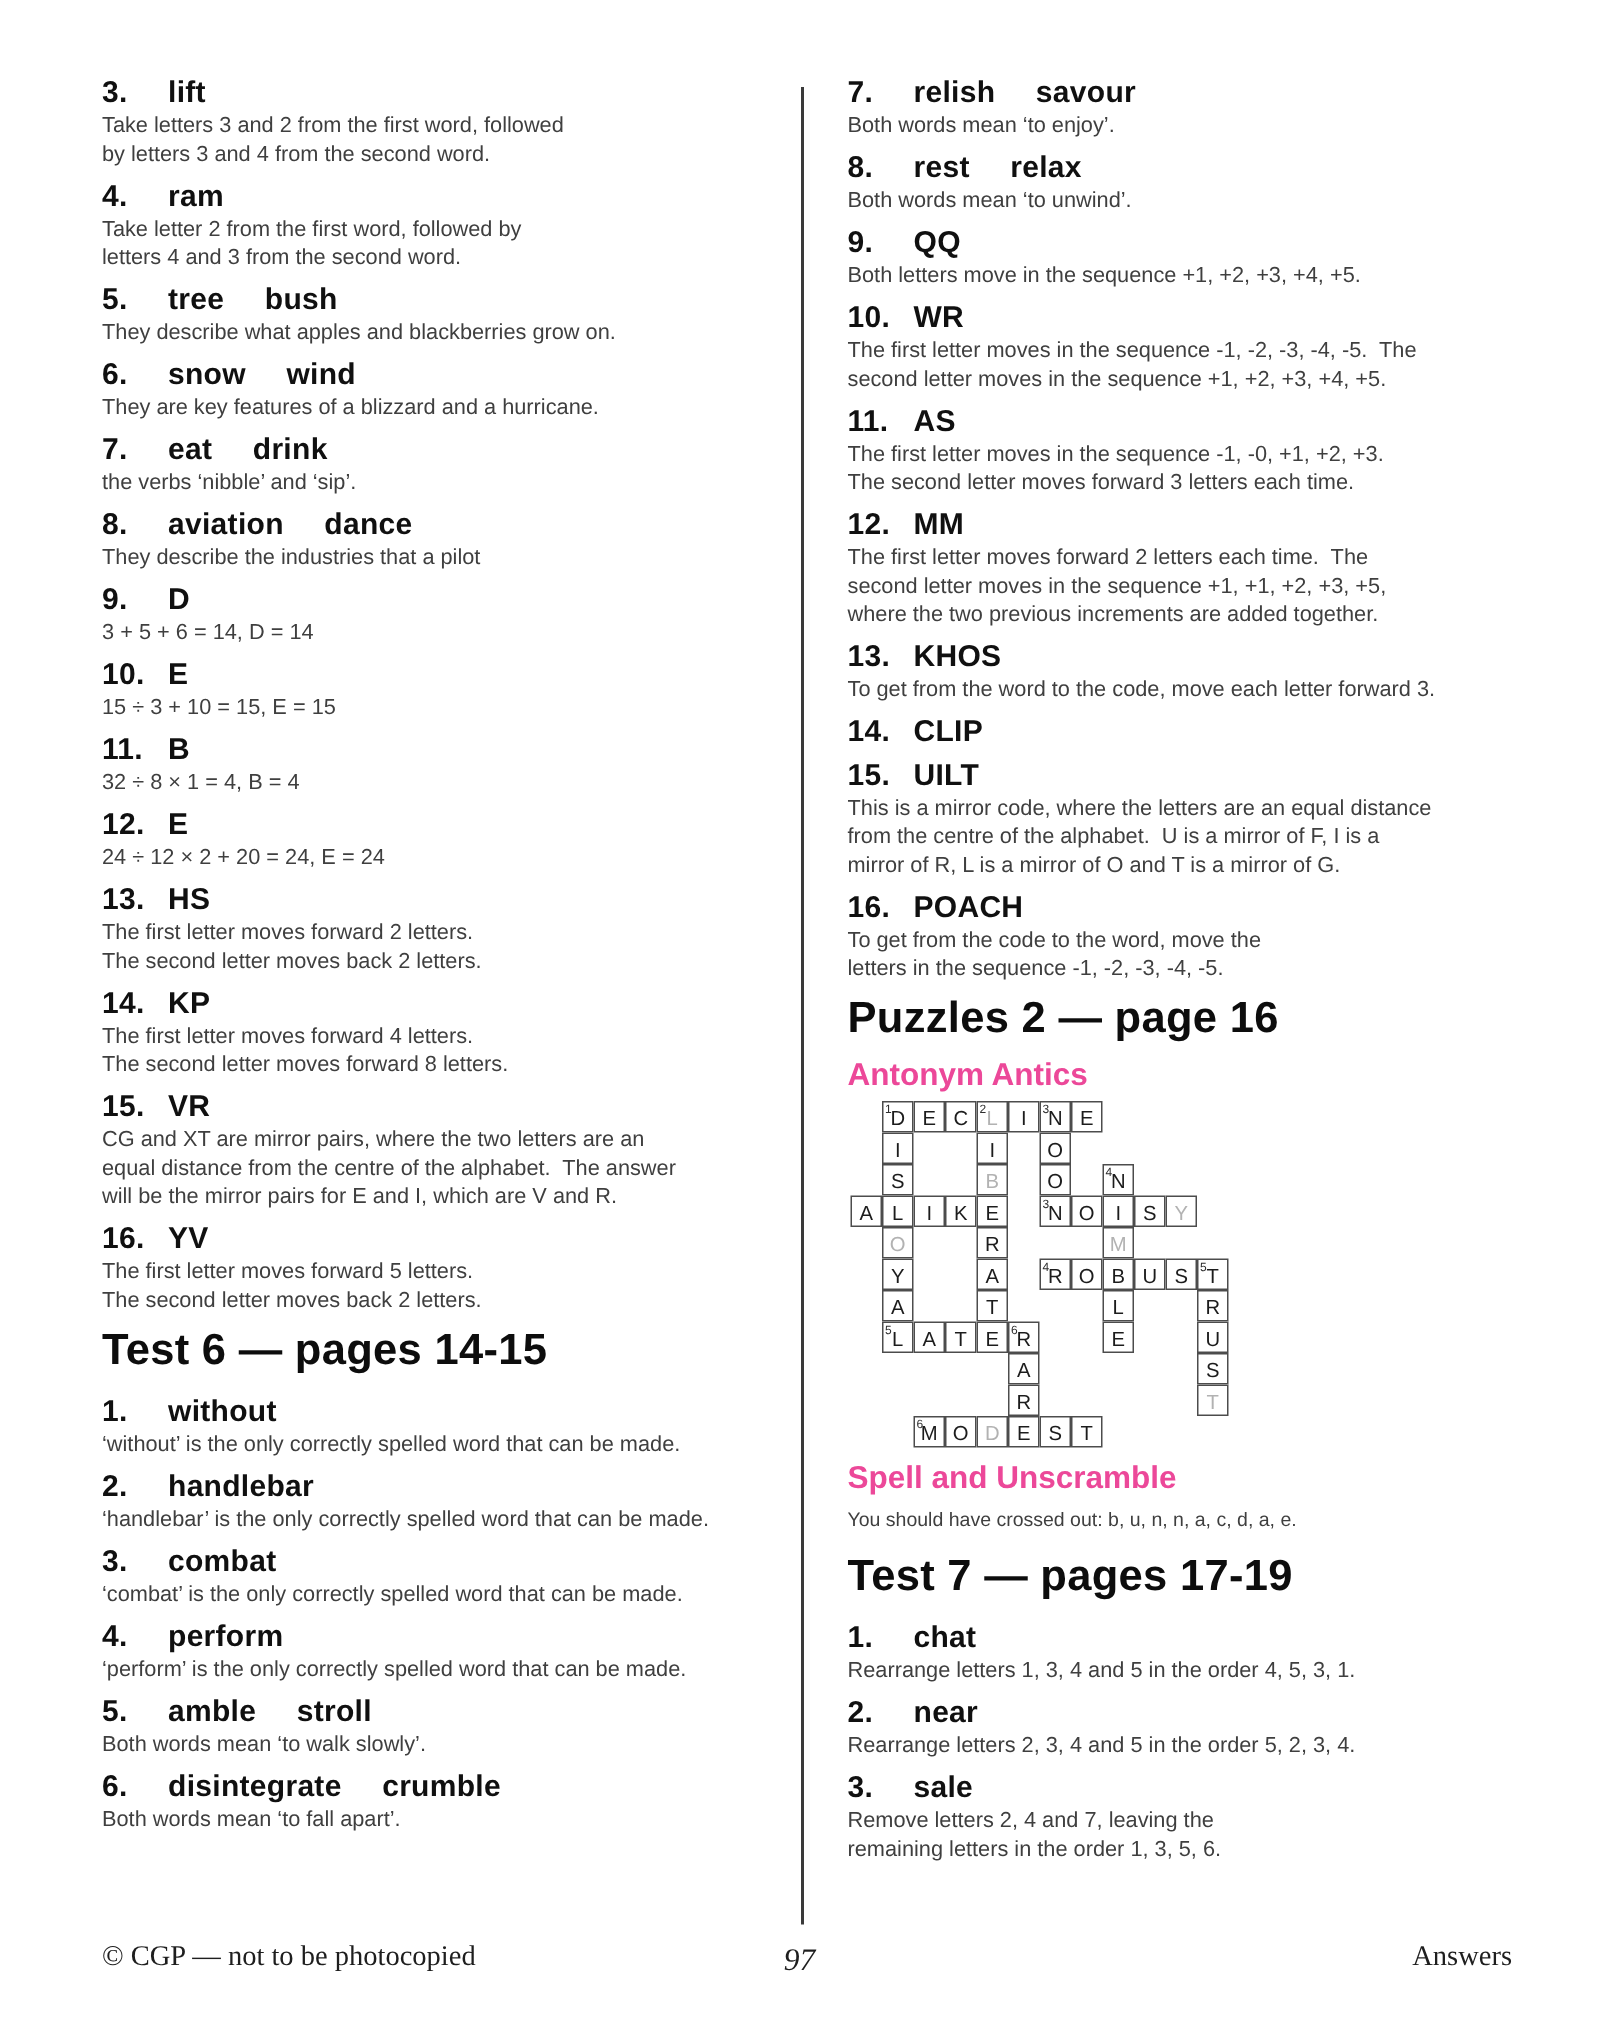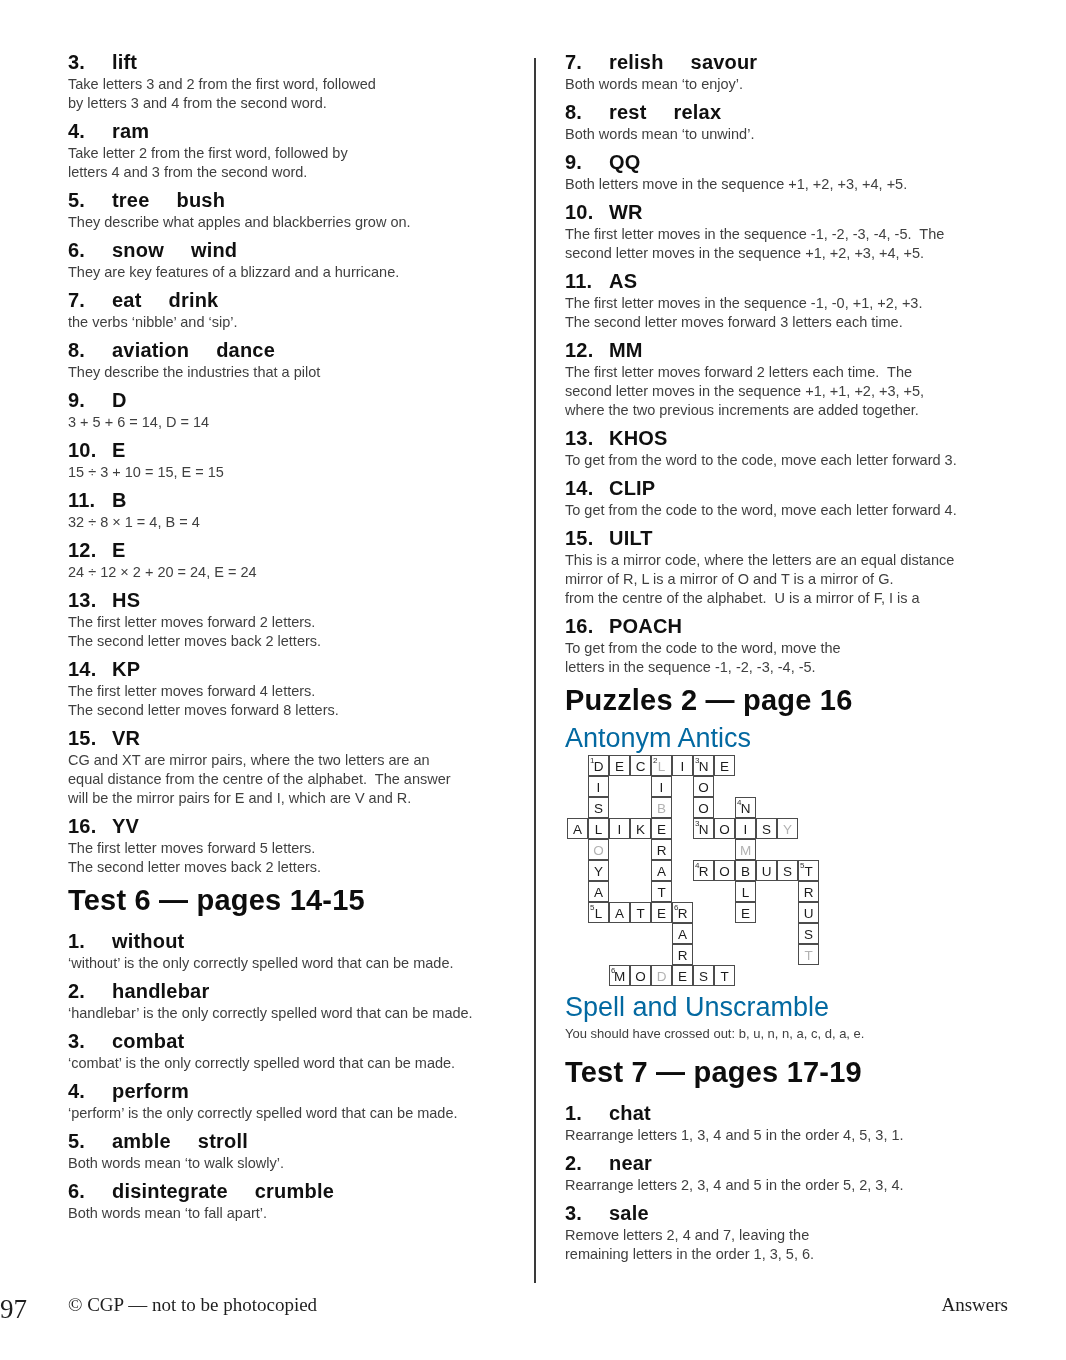--- a/index.html
+++ b/index.html
@@ -28,21 +28,21 @@
     font-size:14.5px; line-height:19px; color:#3f3f3f; white-space:pre;
   }
 
   .section-heading {
     font-size:29px; line-height:30px; font-weight:bold; color:#0d0d0d;
     margin:8px 0 16px 0; letter-spacing:0.2px;
   }
   #puzzles-heading { margin:8px 0 12px 0; }
   #test7-heading   { margin:14px 0 16px 0; }
   .sub-heading {
-    font-size:27px; line-height:22px; font-weight:normal; color:#0369a1;
+    font-size:21px; line-height:22px; font-weight:bold; color:#ec4899;
     margin:0 0 6px 0;
   }
   .spell-heading { margin-top:0; margin-bottom:6px; }
 
   .crossword { position:relative; margin:4px 0 8px 2px; }
   .cw-cell {
     position:absolute; width:21px; height:21px; box-sizing:border-box;
     background:#fff; border:1.5px solid #4c4c4c;
     display:flex; align-items:center; justify-content:center;
     font-size:13.5px; color:#1c1c1c;
@@ -55,21 +55,21 @@
   .cw-ch { margin-top:1px; }
 
   .spell-line { font-size:13px; line-height:19.5px; color:#3f3f3f; white-space:pre; }
   .bold-answer { font-weight:bold; color:#101010; }
 
   .footer {
     position:absolute; left:0; right:0; top:1294px; height:30px;
     font-family:"Liberation Serif", serif; font-size:19px; color:#1e1e1e;
   }
   .footer-left  { position:absolute; left:68px; }
-  .footer-center{ position:absolute; left:0; right:0; font-size:27px; }
+  .footer-center{ position:absolute; left:0; right:0; text-align:center; font-size:21px;font-style:italic; }
   .footer-right { position:absolute; right:58px; }
 </style>
 </head>
 <body>
 
 <div class="divider"></div>
 
 <div class="col col-left">
   <div id="left-top">
       <div class="item">
@@ -278,30 +278,29 @@
           <span class="item-num">13.</span>
           <span><span class="ans-word">KHOS</span></span>
         </div>
         <div class="line">To get from the word to the code, move each letter forward 3.</div>
       </div>
       <div class="item">
         <div class="item-head">
           <span class="item-num">14.</span>
           <span><span class="ans-word">CLIP</span></span>
         </div>
-        <div class="line">To get from the code to the word, move each letter forward 4.</div>
       </div>
       <div class="item">
         <div class="item-head">
           <span class="item-num">15.</span>
           <span><span class="ans-word">UILT</span></span>
         </div>
         <div class="line">This is a mirror code, where the letters are an equal distance</div>
+        <div class="line">from the centre of the alphabet.  U is a mirror of F, I is a</div>
         <div class="line">mirror of R, L is a mirror of O and T is a mirror of G.</div>
-        <div class="line">from the centre of the alphabet.  U is a mirror of F, I is a</div>
       </div>
       <div class="item">
         <div class="item-head">
           <span class="item-num">16.</span>
           <span><span class="ans-word">POACH</span></span>
         </div>
         <div class="line">To get from the code to the word, move the</div>
         <div class="line">letters in the sequence -1, -2, -3, -4, -5.</div>
       </div>
     </div>

